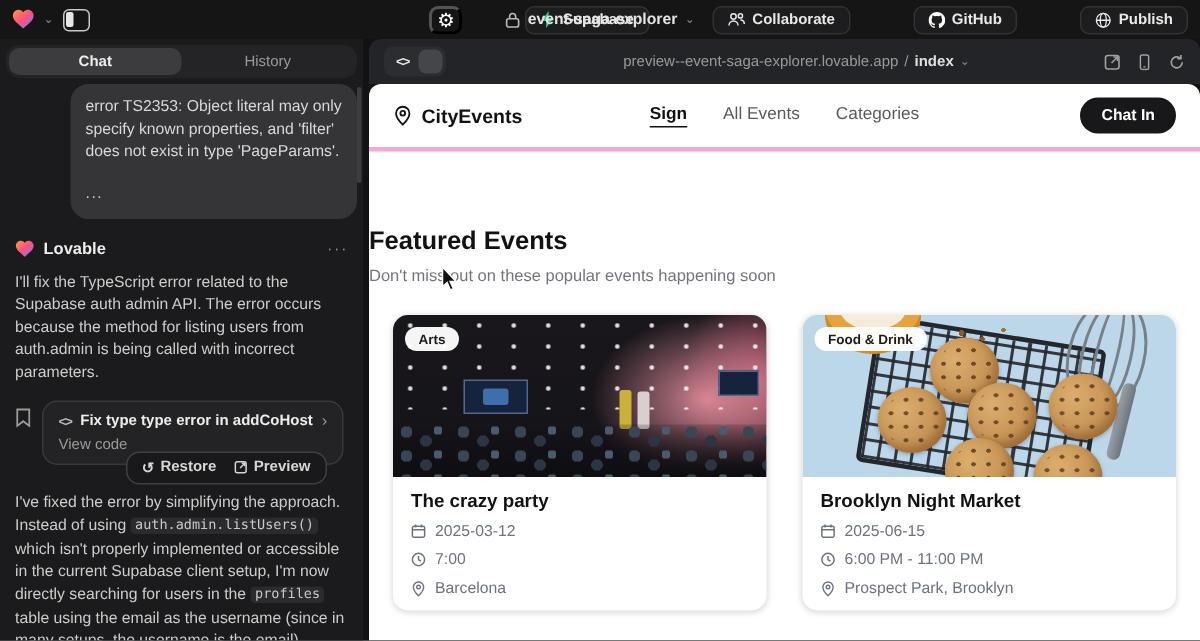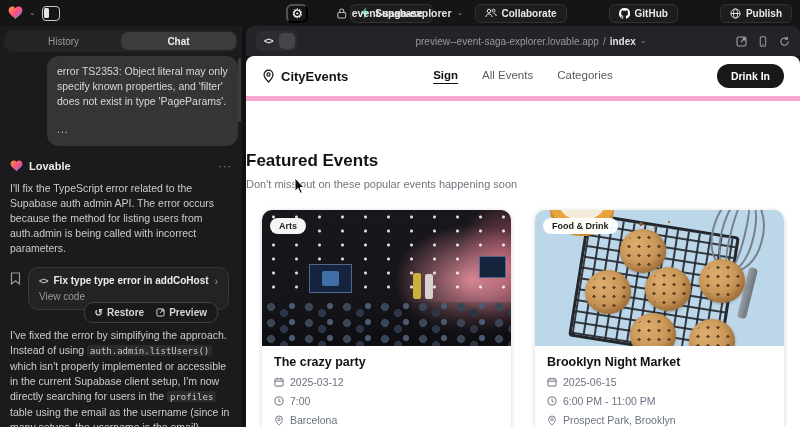--- a/index.html
+++ b/index.html
@@ -59,35 +59,35 @@
   .preview { flex:1; margin-left:4px; display:flex; flex-direction:column; }
   .ptoolbar { height:30px; background:#232428; border-radius:8px 8px 0 0; display:flex; align-items:center; padding:0 10px; position:relative; }
   .code-toggle { display:flex; align-items:center; height:20px; background:#2c2d31; border-radius:6px; padding:2px; }
   .code-toggle .seg1 { color:#e8e8e8; font-size:9px; font-weight:700; letter-spacing:-1px; padding:0 6px; }
   .code-toggle .seg2 { width:16px; height:16px; background:#45464b; border-radius:5px; }
   .urlbar { position:absolute; left:50%; transform:translateX(-50%); display:flex; align-items:center; gap:4px; font-size:10px; color:#9a9a9a;padding-left:16px; }
   .urlbar .pg { color:#e0e0e0; font-weight:600; }
   .ptools { margin-left:auto; display:flex; align-items:center; gap:12px; color:#a0a0a0; }
 
   .site { flex:1; background:#ffffff; border-radius:8px 8px 0 0; overflow:hidden; position:relative; }
-  .site-header { height:45px; display:flex; align-items:center; padding:0 16px; border-bottom:5px solid #f9a8d4; position:relative; }
+  .site-header { height:45px; display:flex; align-items:center; padding:0 16px; border-bottom:3px solid #f9a8d4; position:relative; }
   .brand { display:flex; align-items:center; gap:6px; font-size:13px; font-weight:700; color:#121212; }
   .nav { position:absolute; left:50%; transform:translateX(-50%); display:flex; gap:24px; font-size:11.5px; }
   .nav .item { color:#5a5a5a; }
   .nav .item.active { color:#111; font-weight:600; border-bottom:1.5px solid #111; padding-bottom:2px; }
   .signin { margin-left:auto; background:#18181b; color:#fff; font-size:10.5px; font-weight:700;
     padding:6px 14px; border-radius:999px; border:none; }
 
   .hero { text-align:left; margin-top:50px; }
   .hero h1 { font-size:17px; font-weight:700; color:#121212; }
   .hero .sub { margin-top:7px; font-size:11px; color:#70757e; }
 
   .cards { margin:20px 16px 0; display:grid; grid-template-columns:1fr 1fr; gap:24px; }
   .card { border-radius:10px; background:#fff; box-shadow:0 1px 5px rgba(0,0,0,.18); overflow:hidden; }
-  .card-img { height:136px; position:relative; overflow:hidden; }
+  .card-img { height:108px; position:relative; overflow:hidden; }
   .badge { position:absolute; top:8px; left:8px; background:rgba(255,255,255,.96); color:#1c1c1c;
     font-size:9px; font-weight:700; padding:3px 9px; border-radius:999px; z-index:5; }
   .card-body { padding:9px 12px; }
   .card-body h3 { font-size:12.5px; font-weight:700; color:#121212; }
   .meta { display:flex; align-items:center; gap:6px; margin-top:7px; color:#6b7280; font-size:10.5px; }
 
   
   .art-party { background:
       radial-gradient(110px 80px at 84% 52%, rgba(242,150,165,.85), rgba(242,150,165,0) 70%),
       radial-gradient(70px 90px at 98% 40%, rgba(228,110,135,.7), transparent 72%),
@@ -215,22 +215,22 @@
       </span>
       <span>Publish</span>
     </button>
   </div>
 </header>
 
 <div class="main">
 
   <aside class="chat">
     <div class="tabs">
+      <div class="tab active">Chat</div>
       <div class="tab">History</div>
-      <div class="tab active">Chat</div>
     </div>
     <div class="scroll-thumb"></div>
 
     <div class="bubble">
       <div>error TS2353: Object literal may only specify known properties, and 'filter' does not exist in type 'PageParams'.</div>
       <div class="dots">...</div>
     </div>
 
     <div class="lv">
       <div class="lv-head">
@@ -323,21 +323,21 @@
                 <circle cx="7" cy="5.9" r="1.7" fill="none" stroke="#121212" stroke-width="1.3"></circle>
               </svg>
           </span>
           <span>CityEvents</span>
         </div>
         <nav class="nav">
           <span class="item active">Sign</span>
           <span class="item">All Events</span>
           <span class="item">Categories</span>
         </nav>
-        <button class="signin">Drink In</button>
+        <button class="signin">Chat In</button>
       </div>
 
       <div class="hero">
         <h1>Featured Events</h1>
         <div class="sub">Don't miss out on these popular events happening soon</div>
       </div>
 
       <div class="cards">
 
         <div class="card">

